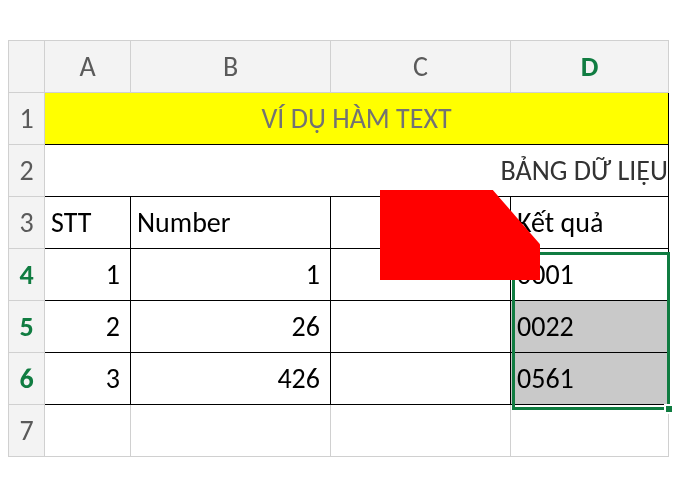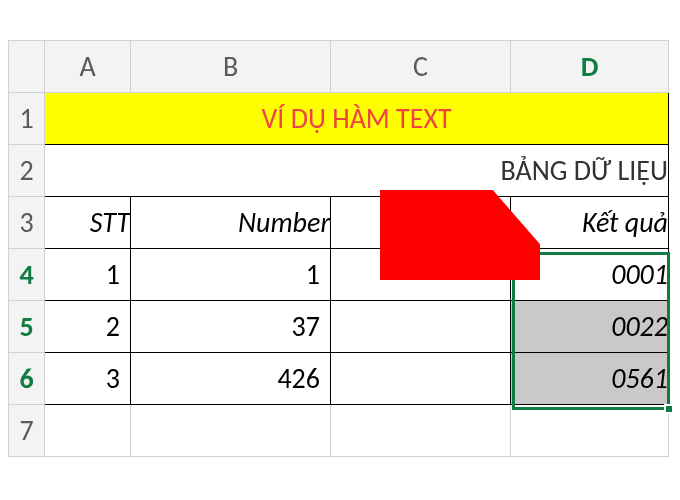--- a/index.html
+++ b/index.html
@@ -42,30 +42,30 @@
   
   .cA { width: 86px; }
   .cB { width: 200px; }
   .cC { width: 180px; }
   .cD { width: 158px; }
 
   .r1 .cell { background: #ffff00 !important; }
   .title {
     text-align: center;
     font-size: 30px;
-    color: #ef4444;
+    color: #737373;
   }
   .subtitle {
     text-align: right;
     font-size: 30px;
     color: #333;
   }
   .bordered { border: 1px solid #000 !important; }
   .alignR { text-align: right; padding-right: 10px !important; }
-  .alignL { text-align: right; padding-left: 6px !important; font-style: italic; }
+  .alignL { text-align: left; padding-left: 6px !important; }
 
   .sel { background: #c9c9c9 !important; }
   .selActive { background: #fff !important; }
   
   .selFrame {
     position: absolute;
     border: 3px solid #107c41;
     pointer-events: none;
   }
   .selHandle {
@@ -115,21 +115,21 @@
     <th class="rowhdr hl">4</th>
     <td class="cA bordered alignR">1</td>
     <td class="cB bordered alignR">1</td>
     <td class="cC bordered"></td>
     <td class="cD bordered alignL selActive">0001</td>
   </tr>
 
   <tr>
     <th class="rowhdr hl">5</th>
     <td class="cA bordered alignR">2</td>
-    <td class="cB bordered alignR">37</td>
+    <td class="cB bordered alignR">26</td>
     <td class="cC bordered"></td>
     <td class="cD bordered alignL sel">0022</td>
   </tr>
 
   <tr>
     <th class="rowhdr hl">6</th>
     <td class="cA bordered alignR">3</td>
     <td class="cB bordered alignR">426</td>
     <td class="cC bordered"></td>
     <td class="cD bordered alignL sel">0561</td>

